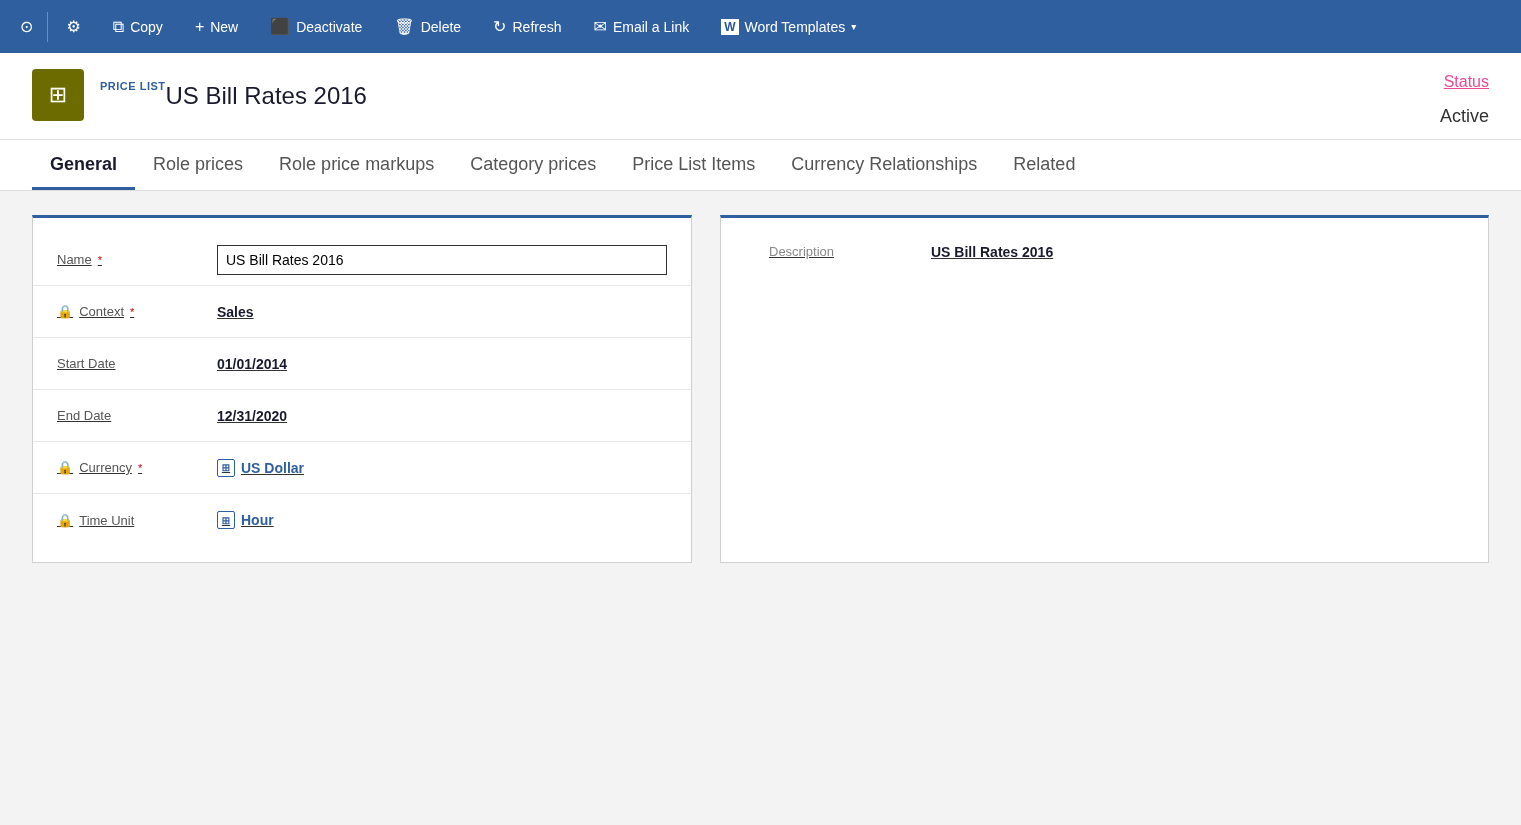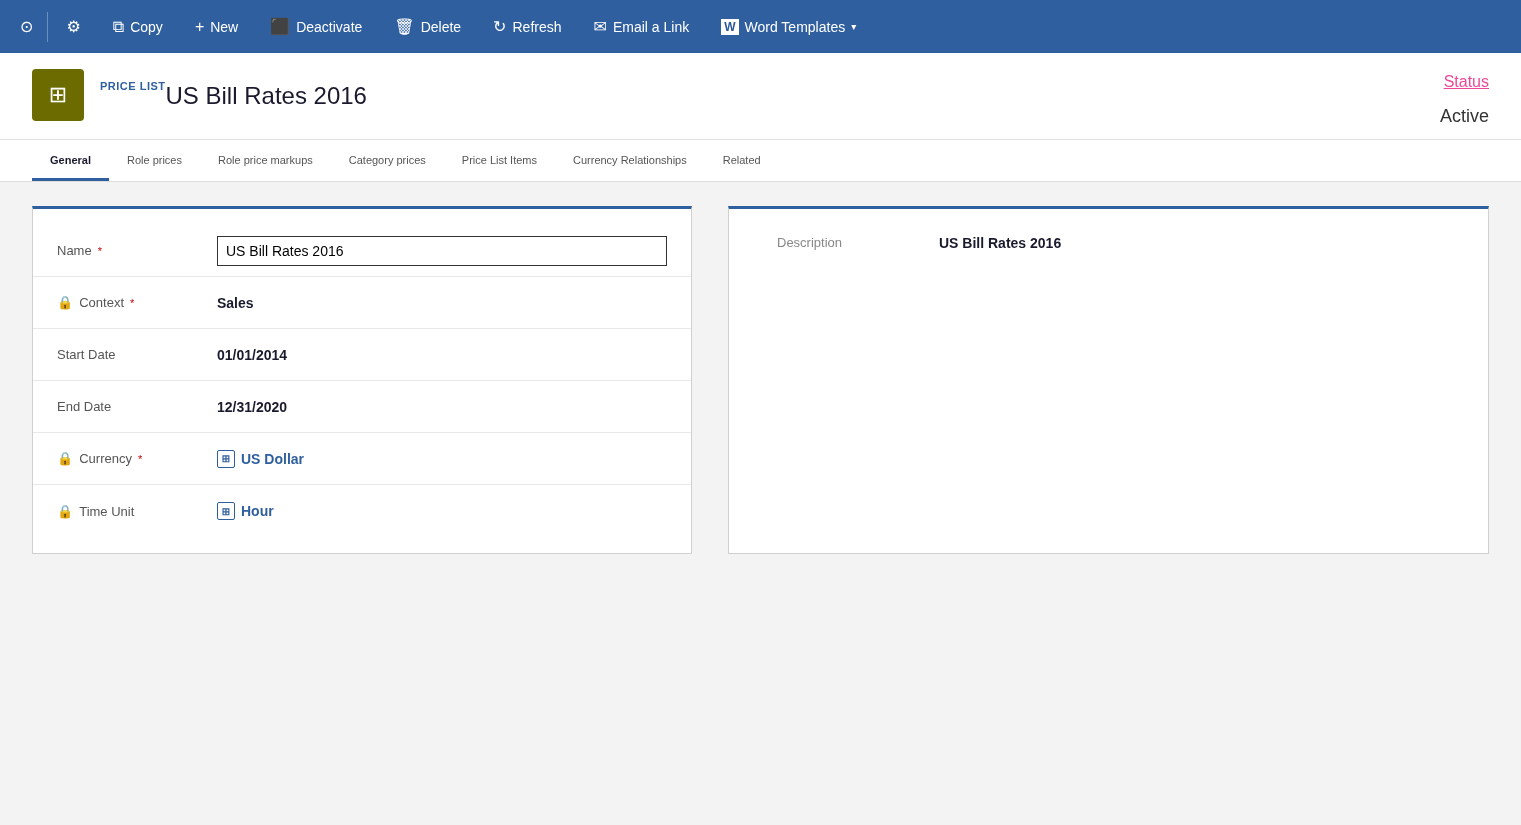--- a/index.html
+++ b/index.html
@@ -71,36 +71,37 @@
     .tabs-bar {
       background: #fff;
       padding: 0 32px;
       display: flex;
       gap: 0;
       border-bottom: 1px solid #ddd;
     }
     .tab {
       padding: 14px 18px 12px 18px;
       cursor: pointer;
-      font-size: 11px;
+      font-size: 18px;
       color: #555;
       border-bottom: 3px solid transparent;
       white-space: nowrap;
     }
     .tab.active {
       color: #1a1a2e;
       border-bottom-color: #2f5f9e;
       font-weight: 600;
     }
 
     
     .main-content {
       padding: 24px 32px;
       display: flex;
-      gap: 36px;
+      gap: 28px;
+      text-decoration: underline;
     }
 
     
     .form-panel {
       background: #fff;
       border: 1px solid #d0d0d0;
       border-top: 3px solid #2f5f9e;
       padding: 16px 0;
       flex: 0 0 660px;
       min-width: 0;

